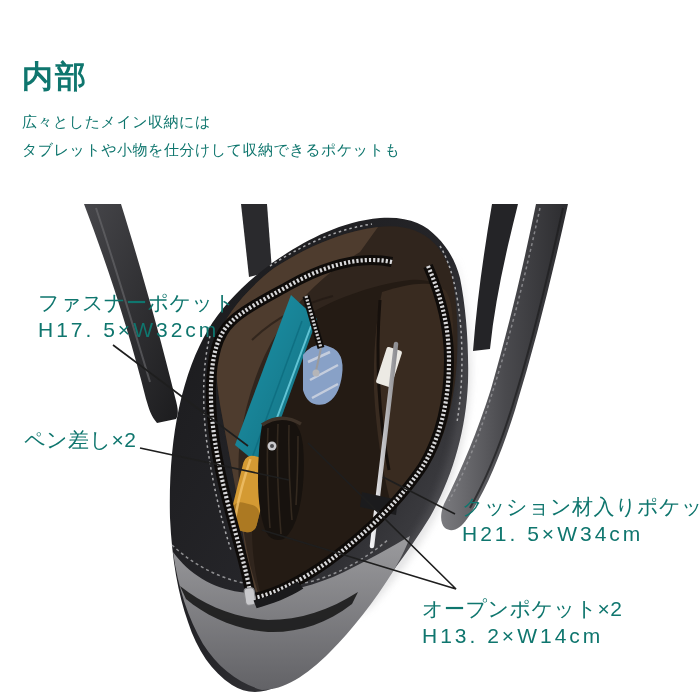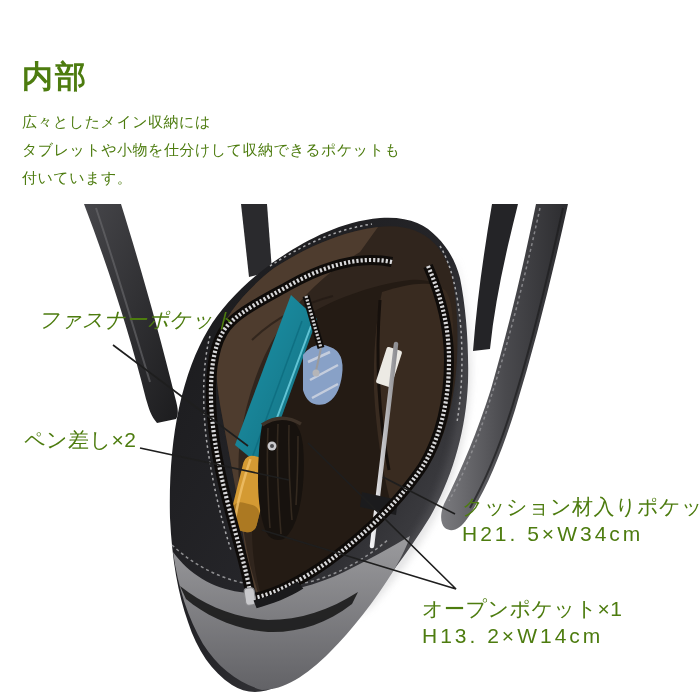--- a/index.html
+++ b/index.html
@@ -1,18 +1,18 @@
 <!DOCTYPE html>
 <html><head>
 <meta charset="utf-8">
 <style>
   html,body{margin:0;padding:0;background:#fff;}
   .stage{
     position:relative;width:700px;height:700px;background:#ffffff;
-    font-family:"Liberation Sans","DejaVu Sans",sans-serif;color:#4d7c0f;overflow:hidden;
+    font-family:"Liberation Sans","DejaVu Sans",sans-serif;color:#0f766e;overflow:hidden;
   }
   .title{
     position:absolute;left:22px;top:56px;font-size:31px;font-weight:bold;letter-spacing:2px;
   }
   .desc{position:absolute;left:22px;top:108px;font-size:15px;line-height:28px;letter-spacing:.5px;}
   .desc div{white-space:nowrap;}
   .ann{position:absolute;font-size:21px;line-height:27px;white-space:nowrap;letter-spacing:.5px;}
   .ann .dim{letter-spacing:3px;}
   .art{position:absolute;left:0;top:0;}
 </style>
@@ -150,34 +150,34 @@
       <line x1="455" y1="514" x2="383" y2="477"></line>
       <path d="M308,443 L456,589 L262,530"></path>
     </g>
   </svg>
 
   <div class="title">内部</div>
 
   <div class="desc">
     <div>広々としたメイン収納には</div>
     <div>タブレットや小物を仕分けして収納できるポケットも</div>
-    <div>付いています。</div>
   </div>
 
-  <div class="ann" style="left:38px;top:306px;font-style:italic;">
+  <div class="ann" style="left:38px;top:289px;">
     <div>ファスナーポケット</div>
+    <div class="dim">H17. 5×W32cm</div>
   </div>
 
   <div class="ann" style="left:24px;top:426px;">
     <div>ペン差し×2</div>
   </div>
 
   <div class="ann" style="left:462px;top:493px;">
     <div>クッション材入りポケット</div>
     <div class="dim">H21. 5×W34cm</div>
   </div>
 
   <div class="ann" style="left:422px;top:595px;">
-    <div>オープンポケット×1</div>
+    <div>オープンポケット×2</div>
     <div class="dim">H13. 2×W14cm</div>
   </div>
 
 </div>
 
 </body></html>

